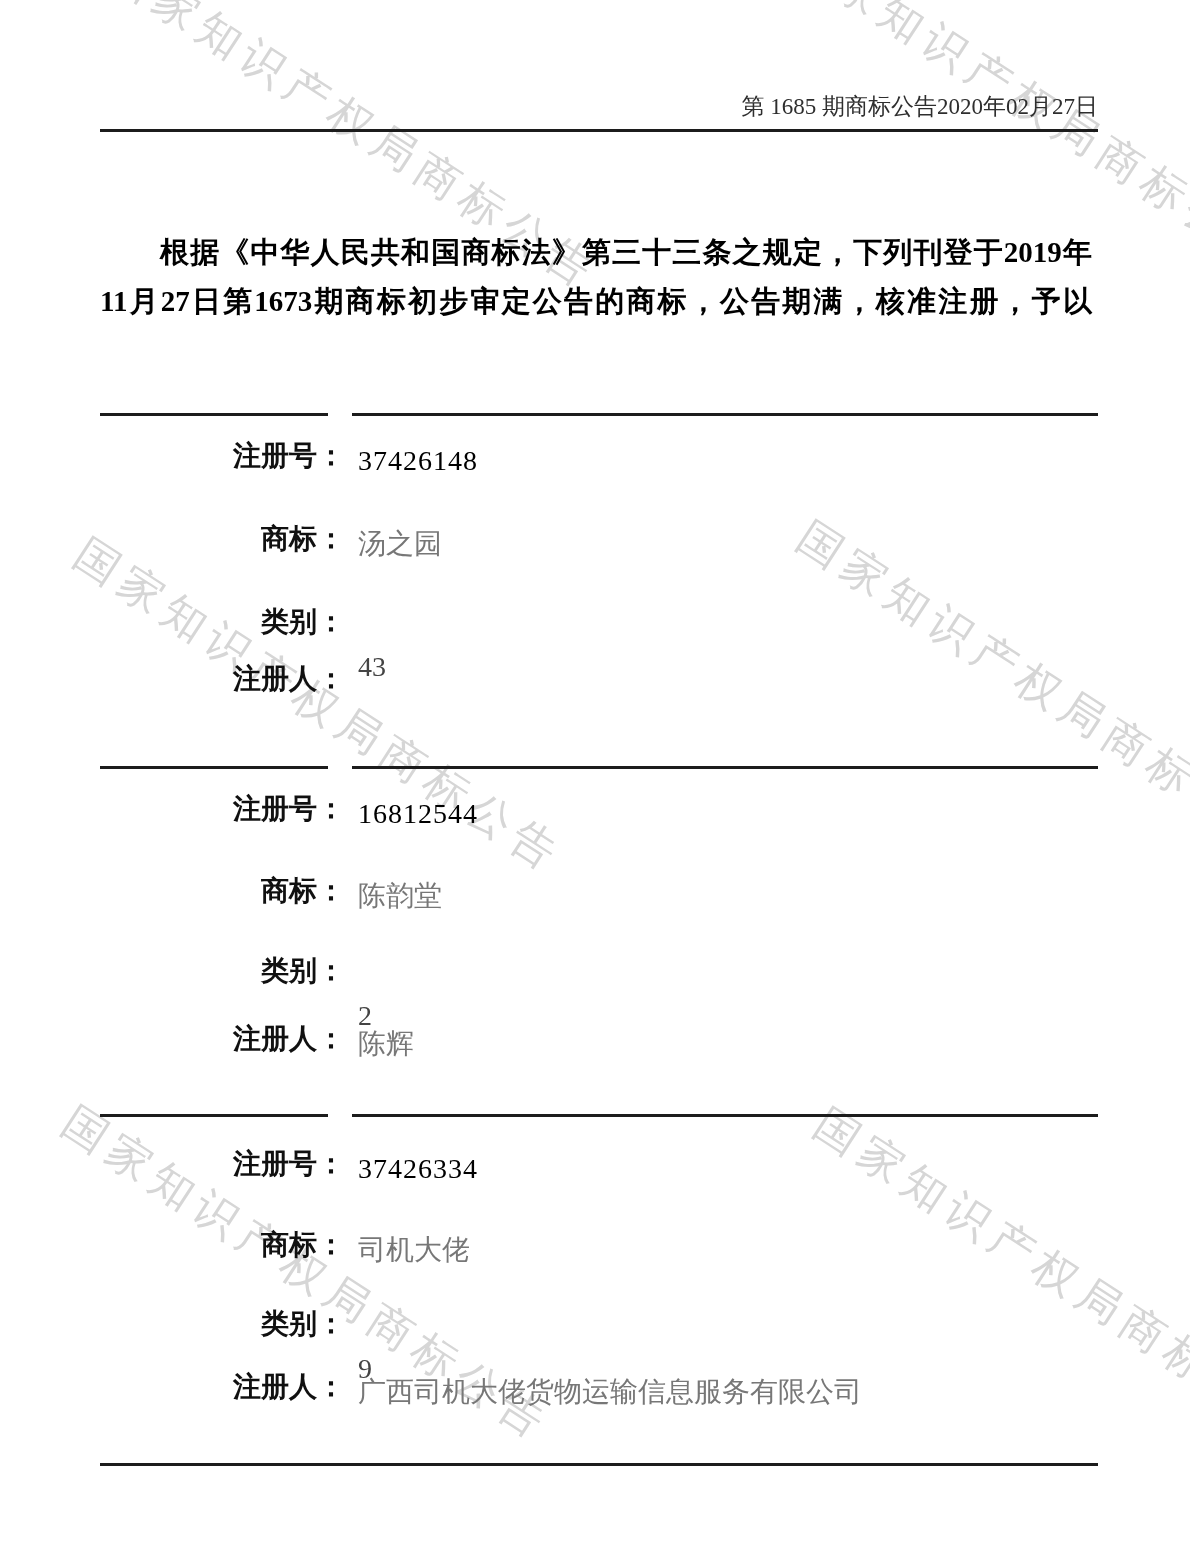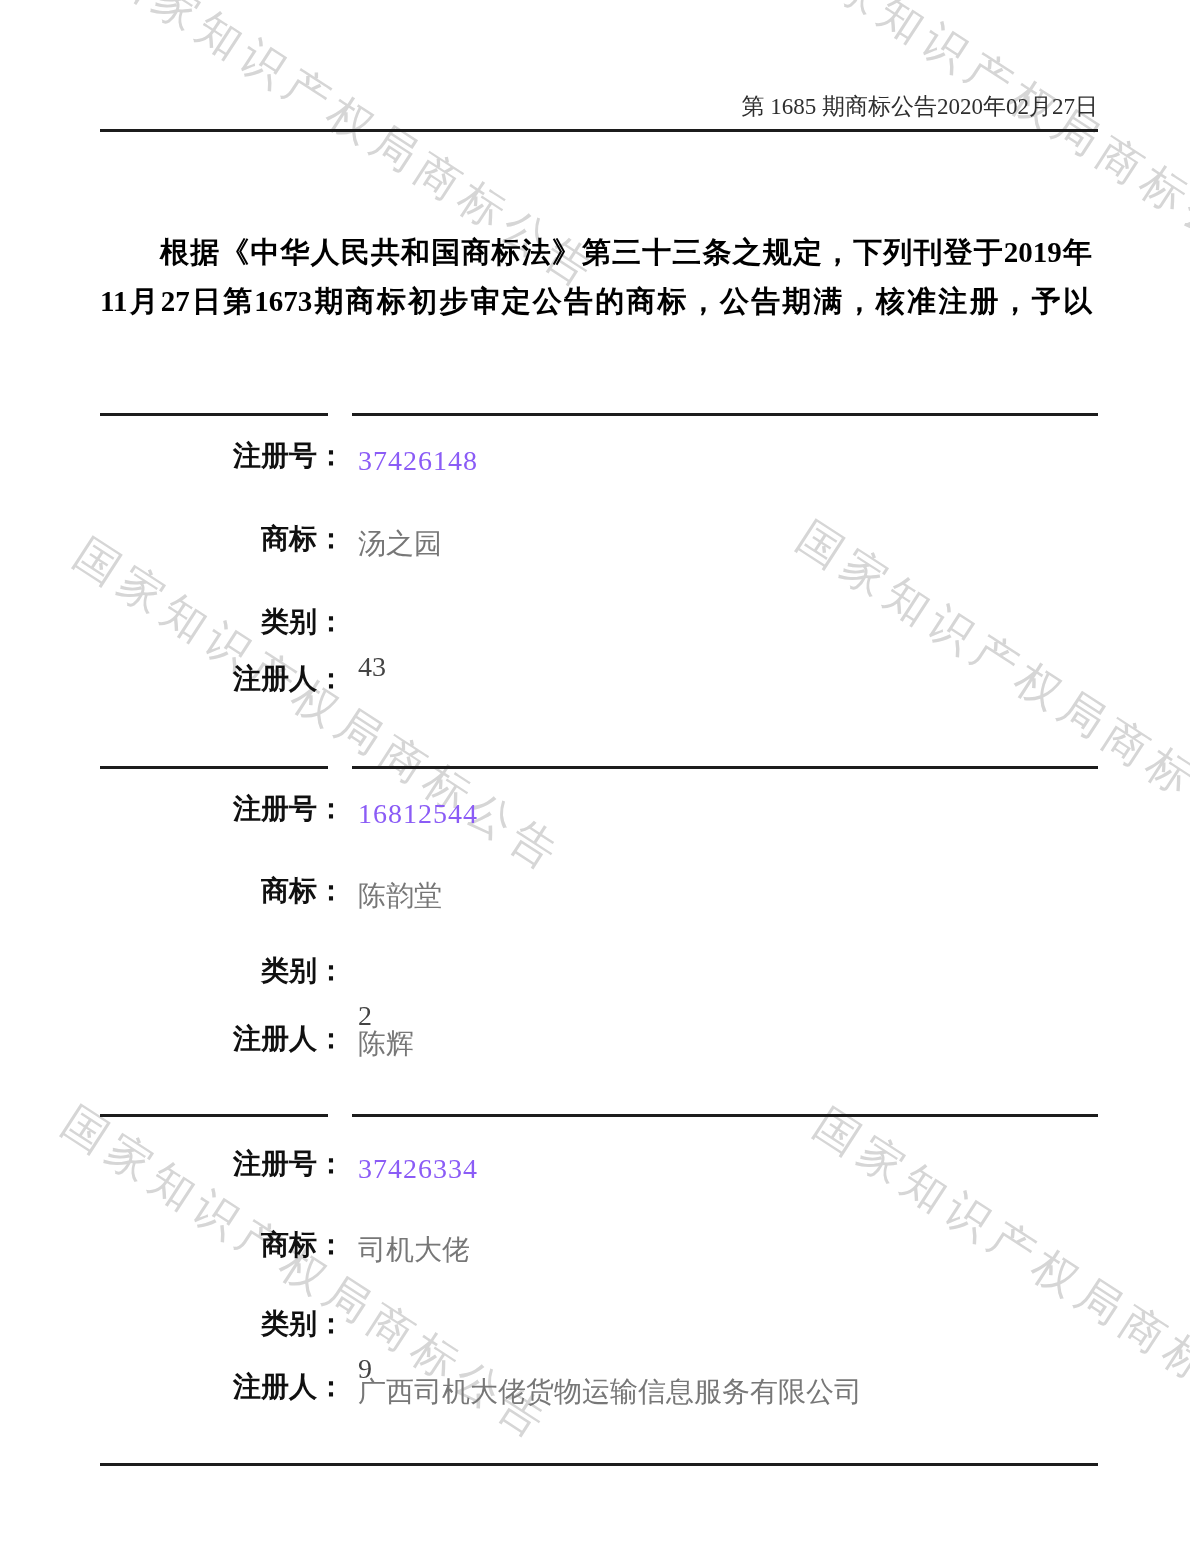--- a/index.html
+++ b/index.html
@@ -38,21 +38,21 @@
   .intro .line{
     font-size:29px;font-weight:bold;line-height:49px;color:#000;
     text-align:justify;text-align-last:justify;white-space:normal;
   }
   .intro .line.indent{text-indent:60px;}
   .intro .line.last{text-align-last:left;}
   
   .row{position:absolute;left:100px;width:998px;display:flex;align-items:flex-start;z-index:2;}
   .row .label{width:245px;text-align:right;font-size:28px;font-weight:bold;color:#101010;flex:0 0 245px;font-family:Liberation Serif, serif;}
   .row .value{margin-left:13px;font-size:28px;color:#777;line-height:48px;}
-  .row .value.num{color:#8b5cf6;letter-spacing:1px;}
+  .row .value.num{color:#000000;letter-spacing:1px;}
   .row .value.cat{color:#444;margin-top:40px;}
   .row .value div{line-height:48px;}
   .r1-regno{top:437px;} .r1-mark{top:520px;} .r1-cat{top:603px;} .r1-owner{top:660px;}
   .r2-regno{top:790px;} .r2-mark{top:872px;} .r2-cat{top:952px;} .r2-owner{top:1020px;}
   .r3-regno{top:1145px;} .r3-mark{top:1226px;} .r3-cat{top:1305px;} .r3-owner{top:1368px;}
 </style>
 </head>
 <body>
 
 <div id="page">

